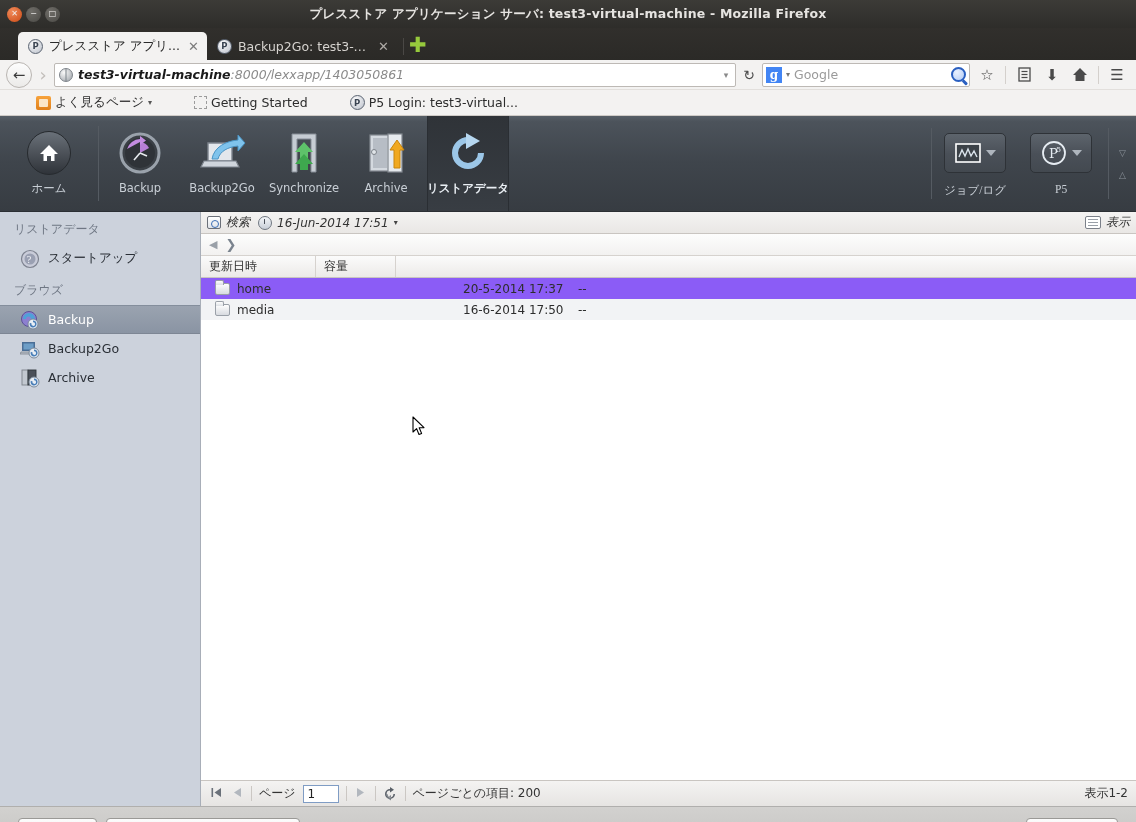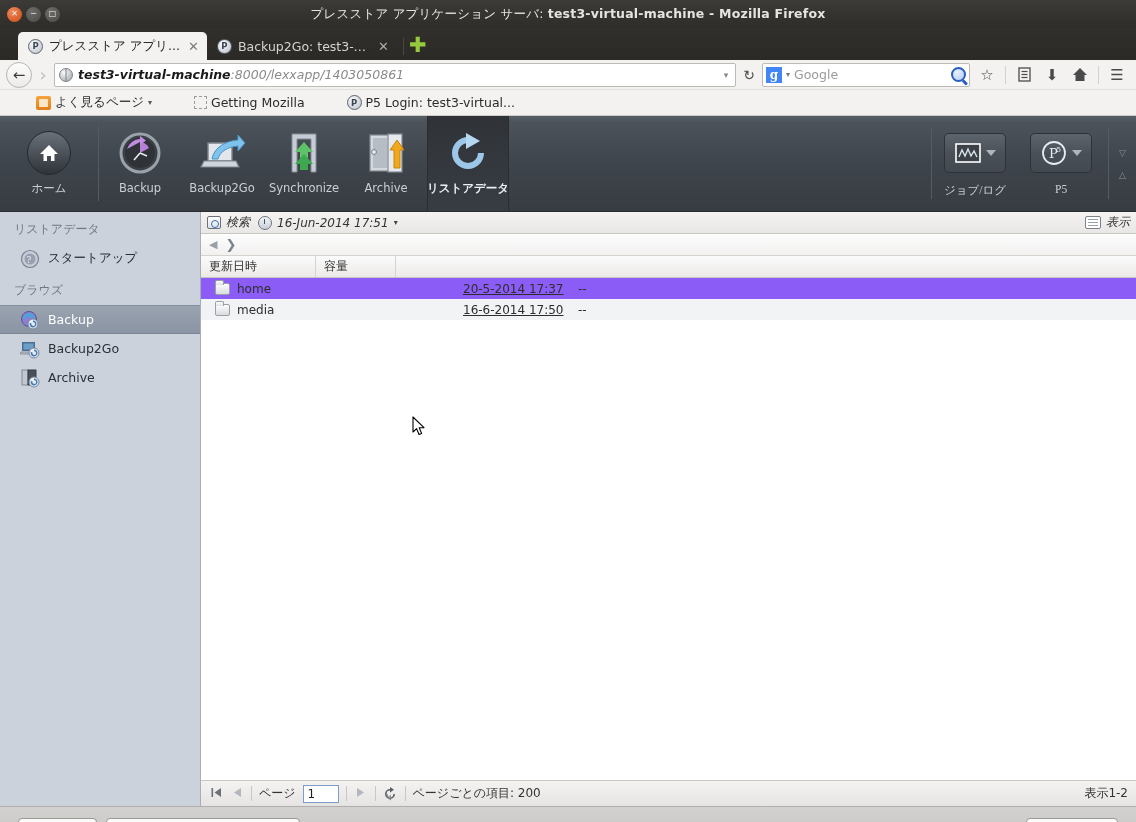--- a/index.html
+++ b/index.html
@@ -23,21 +23,21 @@
           font-size: 9px; color: #f0efee; line-height: 1; }
   .wbtn.close { background: radial-gradient(circle at 35% 30%, #f08a5a, #cc4a14); }
   .wbtn.min   { background: radial-gradient(circle at 35% 30%, #6f6d68, #4a4945); }
   .wbtn.max   { background: radial-gradient(circle at 35% 30%, #6f6d68, #4a4945); }
   .wbtn span { font-family: "DejaVu Sans", sans-serif; font-size: 8px; }
   .wintitle {
     position: absolute; left: 0; right: 0; text-align: center;
     color: #e6e4e1; font-size: 12.5px; font-weight: bold;
     letter-spacing: .2px; pointer-events: none;
   }
-  .wintitle .plain { font-weight: normal; }
+  .wintitle .plain { font-weight: bold; }
 
   
   .tabbar {
     height: 32px;
     background: linear-gradient(to bottom, #312f2c 0%, #2b2a27 100%);
     display: flex; align-items: flex-end; padding-left: 18px;
   }
   .tab {
     height: 28px; display: flex; align-items: center; gap: 6px;
     padding: 0 8px 0 10px; border-radius: 5px 5px 0 0;
@@ -268,21 +268,21 @@
   .th.c4 { flex: 1 1 auto; border-right: none; }
   .sortasc { width:0;height:0;border-left:4px solid transparent;border-right:4px solid transparent;
              border-bottom:5px solid #8b9199; }
 
   .tablebody { flex: 1 1 auto; overflow: hidden; background: #fff; }
   .trow { height: 21px; display: flex; align-items: center; font-size: 12px; color: #2d2d2d; }
   .trow.odd  { background: #8b5cf6; }
   .trow.even { background: #f2f3f5; }
   .tc { padding-left: 8px; display:flex; align-items:center; gap:7px; }
   .tc.c1 { width: 254px; flex: 0 0 auto; padding-left: 14px; }
-  .tc.c2 { width: 115px; flex: 0 0 auto; text-decoration: underline; }
+  .tc.c2 { width: 115px; flex: 0 0 auto; }
   .tc.c3 { width: 80px; flex: 0 0 auto; }
   .tc.c4 { flex: 1 1 auto; }
   .icn-folder {
     width: 15px; height: 12px; background: linear-gradient(#fefefe,#d8dbe0);
     border: 1px solid #9aa0a8; border-radius: 1px 2px 2px 2px; position: relative;
   }
   .icn-folder::before {
     content:''; position:absolute; left:-1px; top:-4px; width:7px; height:4px;
     background: linear-gradient(#fefefe,#dde0e5);
     border: 1px solid #9aa0a8; border-bottom: none; border-radius: 2px 2px 0 0;
@@ -394,21 +394,21 @@
 </div>
 
 <div class="bkbar">
   <div class="bkitem">
     <span class="bkicon-folder"></span>
     <span>よく見るページ</span>
     <span class="bkcaret">▾</span>
   </div>
   <div class="bkitem">
     <span class="bkicon-dotted"></span>
-    <span>Getting Mozilla</span>
+    <span>Getting Started</span>
   </div>
   <div class="bkitem">
     <span class="bkicon-p5">P</span>
     <span>P5 Login: test3-virtual...</span>
   </div>
 </div>
 
 <div class="appnav">
   <div class="navitem home">
     <div class="navicon">

